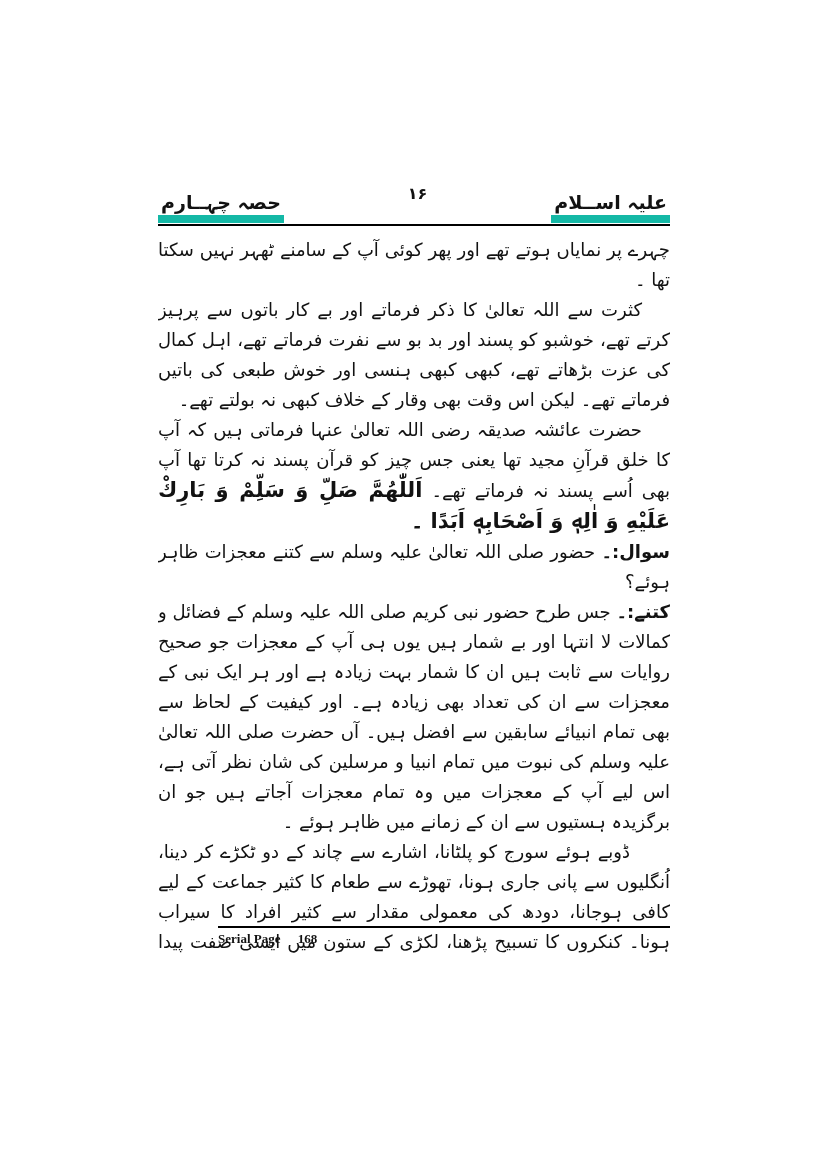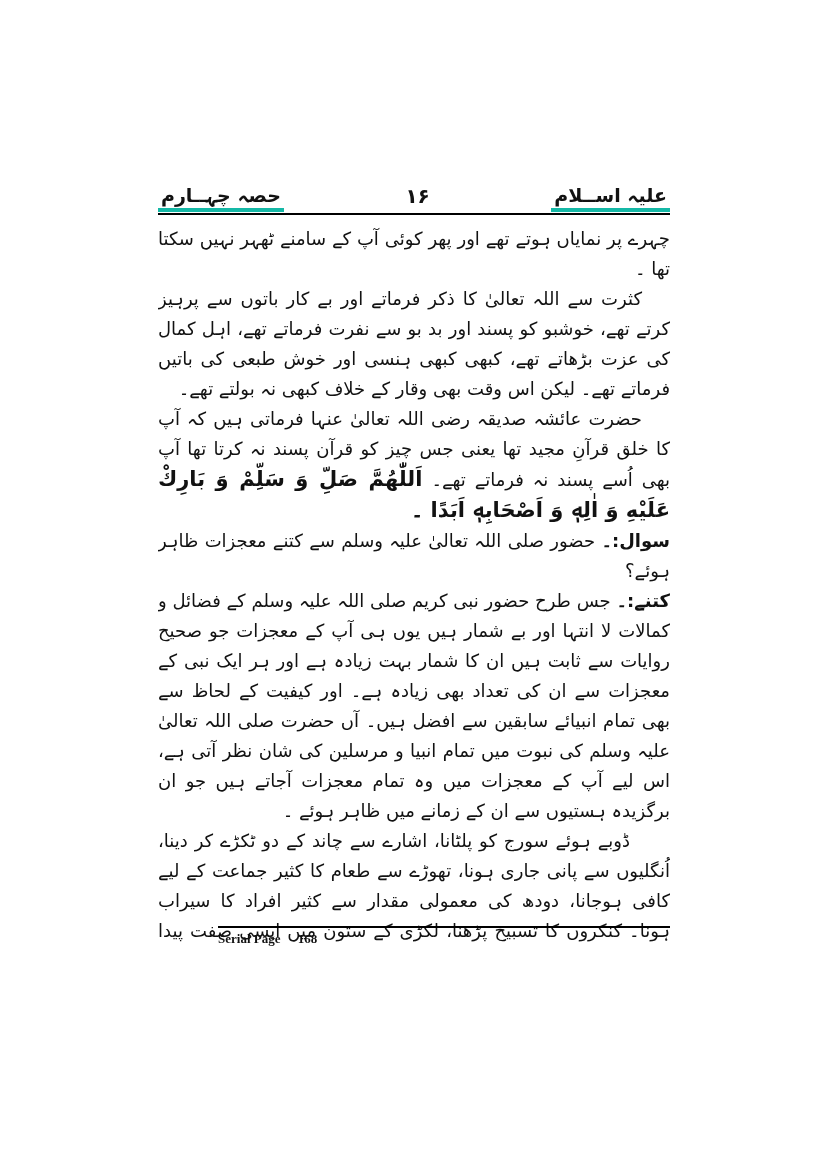--- a/index.html
+++ b/index.html
@@ -20,27 +20,27 @@
   }
   .page-header {
     display: flex;
     direction: rtl;
     justify-content: space-between;
     align-items: flex-end;
     font-size: 19px;
     font-weight: bold;
   }
   .hdr-title {
-    border-bottom: 4px solid #14b8a6;
+    border-bottom: 8px solid #14b8a6;
     padding: 0 3px 2px 3px;
     letter-spacing: 1px;
   }
   .page-num {
-    font-size: 20px;
-    padding-bottom: 4px;
+    font-size: 16px;
+    padding-bottom: 20px;
     font-weight: bold;
   }
   .header-rule {
     height: 0;
     border-top: 2.5px solid #000;
     margin-top: 1px;
   }
   .body-text {
     direction: rtl;
     text-align: justify;

